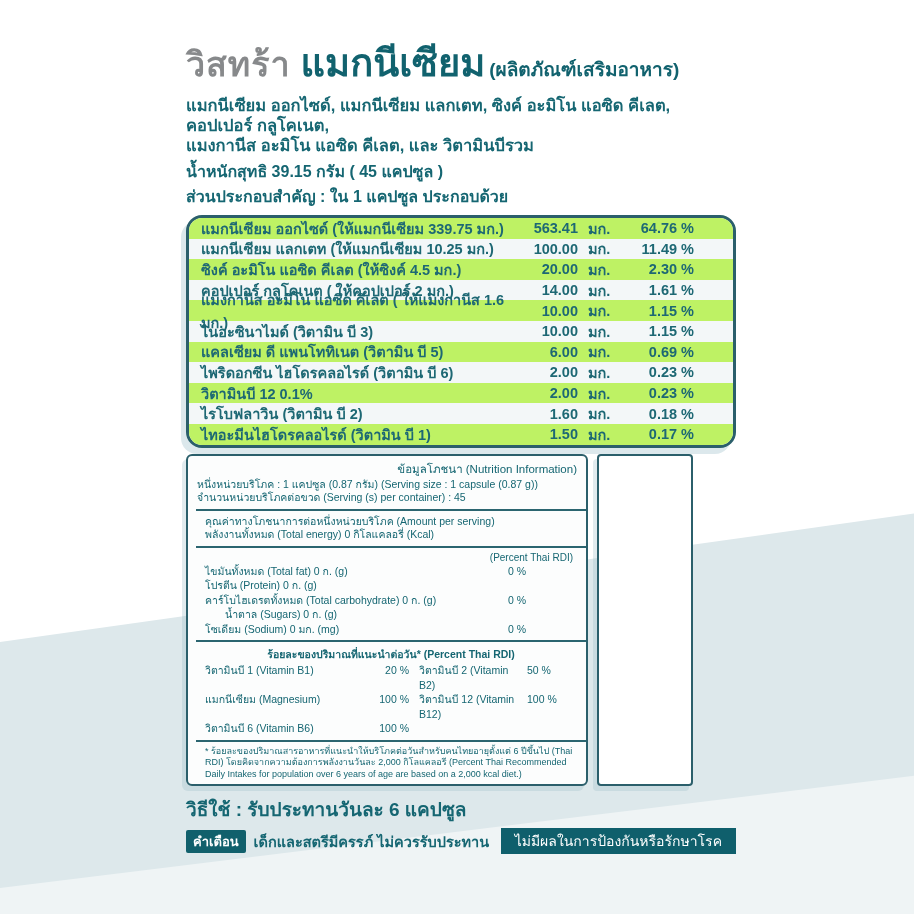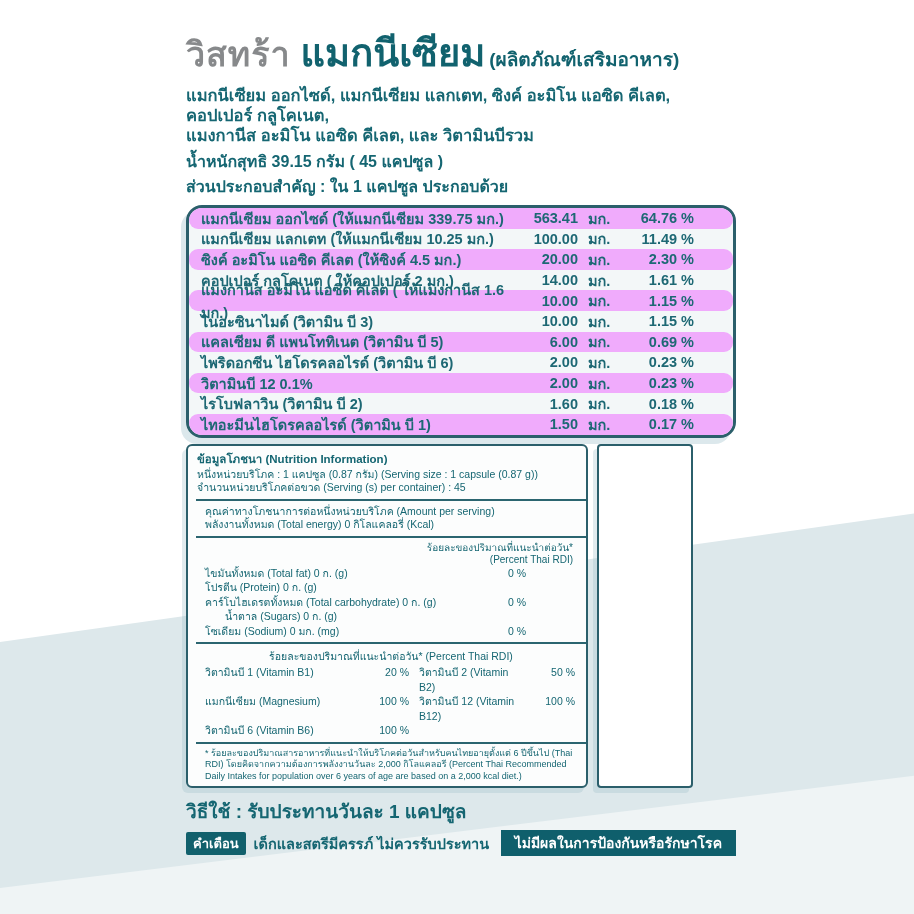--- a/index.html
+++ b/index.html
@@ -4,71 +4,71 @@
 <style>
   html,body{margin:0;padding:0;background:#fff;}
   .page{
     position:relative;width:914px;height:914px;overflow:hidden;background:#ffffff;
     font-family:"Liberation Sans","DejaVu Sans",sans-serif;color:#156672;
   }
   .band{position:absolute;z-index:0;left:-80px;top:575px;width:1150px;height:520px;
         background:#dde8eb;transform:rotate(-8deg);}
   .band2{position:absolute;z-index:0;left:-140px;top:830px;width:1250px;height:420px;
         background:#eff4f5;transform:rotate(-7deg);}
-  .label{position:absolute;z-index:2;left:186px;top:22px;width:550px;}
+  .label{position:absolute;z-index:2;left:186px;top:32px;width:550px;}
 
   
   .title-row{display:flex;align-items:baseline;white-space:nowrap;}
   .brand{font-size:34px;font-weight:700;color:#87898b;letter-spacing:1px;}
   .product{font-size:38px;font-weight:800;color:#11626e;margin-left:10px;}
   .suffix{font-size:19px;font-weight:700;color:#11626e;margin-left:4px;}
   .subtitle{font-size:16.5px;font-weight:700;line-height:20px;margin-top:2px;color:#156672;}
   .meta-row{display:flex;justify-content:space-between;font-size:16px;font-weight:700;margin-top:4px;flex-direction:column;}
 
   
   .ing-table{margin-top:6px;border:3px solid #2b5f6b;border-radius:16px;overflow:hidden;
              background:#f3f7f8;box-shadow:-5px 6px 0 rgba(156,190,200,.35);}
   .irow{display:flex;align-items:center;height:20.6px;font-size:14.5px;font-weight:700;
         color:#1d6874;padding:0 12px;}
-  .irow.odd{background:#f0abfc;border-radius:9px;}
+  .irow.odd{background:#bef264;}
   .iname{flex:1;}
   .iamt{width:64px;text-align:right;}
   .iunit{width:34px;padding-left:10px;}
   .ipct{width:72px;text-align:right;margin-right:27px;}
 
   
   .boxes-row{display:flex;gap:9px;margin-top:6px;align-items:stretch;}
   .nut-box{width:398px;border:2px solid #2b5f6b;border-radius:6px;background:#fcfdfd;
            box-shadow:-4px 5px 0 rgba(156,190,200,.3);}
   .side-box{width:92px;border:2px solid #2b5f6b;border-radius:4px;background:#ffffff;
             box-shadow:-4px 5px 0 rgba(156,190,200,.3);}
   .nsec{padding:4px 9px;}
   .nsec + .nsec{border-top:2px solid #2b6570;margin-left:8px;}
-  .n-title{text-align:left;font-size:11.5px;font-weight:700;}
+  .n-title{text-align:right;font-size:11.5px;font-weight:400;}
   .n-line{font-size:10.5px;line-height:13.5px;}
   .rdi-note{text-align:right;font-size:10px;line-height:12px;padding-right:4px;}
   .fact{display:flex;font-size:10.5px;line-height:14.5px;}
   .fact-label{flex:1;}
   .fact-label.indent{padding-left:20px;}
   .fact-pct{flex:0 0 120px;text-align:center;}
-  .rdi-title{text-align:center;font-size:10.5px;font-weight:400;}
+  .rdi-title{text-align:center;font-size:10.5px;font-weight:700;}
   .rdi-row{display:flex;font-size:10.5px;line-height:14.5px;}
   .rdi-name-l{flex:0 0 148px;}
   .rdi-pct-l{flex:0 0 56px;text-align:right;padding-right:10px;}
   .rdi-name-r{flex:1;}
-  .rdi-pct-r{flex:0 0 48px;text-align:right;padding-right:2px;}
+  .rdi-pct-r{flex:0 0 48px;text-align:left;padding-right:2px;}
   .footnote{font-size:9px;line-height:11.5px;font-weight:400;}
 
   
   .directions{font-size:19px;font-weight:700;margin-top:8px;}
   .advice{font-size:21px;font-weight:700;margin-top:2px;}
   .warn-row{display:flex;align-items:center;margin-top:4px;}
   .warn-badge{background:#11606c;color:#fff;font-size:13px;font-weight:700;padding:1px 7px;border-radius:2px;}
   .warn-text{font-size:14.5px;font-weight:700;margin-left:8px;flex:1;}
-  .disclaimer-badge{background:#0f5f6c;color:#fff;font-size:14px;font-weight:700;padding:2px 14px;}
+  .disclaimer-badge{background:#0f5f6c;color:#fff;font-size:14px;font-weight:400;padding:2px 14px;}
 </style>
 </head>
 <body>
 
 <div class="page">
   <div class="band"></div>
   <div class="band2"></div>
 
   <div class="label">
 
@@ -160,21 +160,20 @@
         <div class="nsec">
           <div class="n-title">ข้อมูลโภชนา (Nutrition Information)</div>
           <div class="n-line">หนึ่งหน่วยบริโภค : 1  แคปซูล (0.87 กรัม) (Serving size : 1 capsule (0.87 g))</div>
           <div class="n-line">จำนวนหน่วยบริโภคต่อขวด (Serving (s) per container) : 45</div>
         </div>
         <div class="nsec">
           <div class="n-line">คุณค่าทางโภชนาการต่อหนึ่งหน่วยบริโภค (Amount per serving)</div>
           <div class="n-line">พลังงานทั้งหมด  (Total energy) 0 กิโลแคลอรี่ (Kcal)</div>
         </div>
         <div class="nsec">
-          <div class="rdi-note">ร้อยละของปริมาณที่แนะนำต่อวัน*</div>
           <div class="rdi-note">(Percent Thai RDI)</div>
           <div class="fact">
             <span class="fact-label">ไขมันทั้งหมด (Total fat) 0 ก. (g)</span>
             <span class="fact-pct">0 %</span>
           </div>
           <div class="fact">
             <span class="fact-label">โปรตีน (Protein) 0 ก. (g)</span>
             <span class="fact-pct"></span>
           </div>
           <div class="fact">
@@ -211,21 +210,21 @@
             <span class="rdi-pct-r"></span>
           </div>
         </div>
         <div class="nsec">
           <div class="footnote">* ร้อยละของปริมาณสารอาหารที่แนะนำให้บริโภคต่อวันสำหรับคนไทยอายุตั้งแต่ 6 ปีขึ้นไป (Thai RDI) โดยคิดจากความต้องการพลังงานวันละ 2,000 กิโลแคลอรี (Percent Thai Recommended Daily Intakes for population over 6 years of age are based on a 2,000 kcal diet.)</div>
         </div>
       </div>
       <div class="side-box"></div>
     </div>
 
-    <div class="directions">วิธีใช้ : รับประทานวันละ 1  แคปซูล</div>
+    <div class="directions">วิธีใช้ : รับประทานวันละ 6  แคปซูล</div>
     <div class="warn-row">
       <span class="warn-badge">คำเตือน</span>
       <span class="warn-text">เด็กและสตรีมีครรภ์ ไม่ควรรับประทาน</span>
       <span class="disclaimer-badge">ไม่มีผลในการป้องกันหรือรักษาโรค</span>
     </div>
 
   </div>
 </div>
 
 </body></html>

